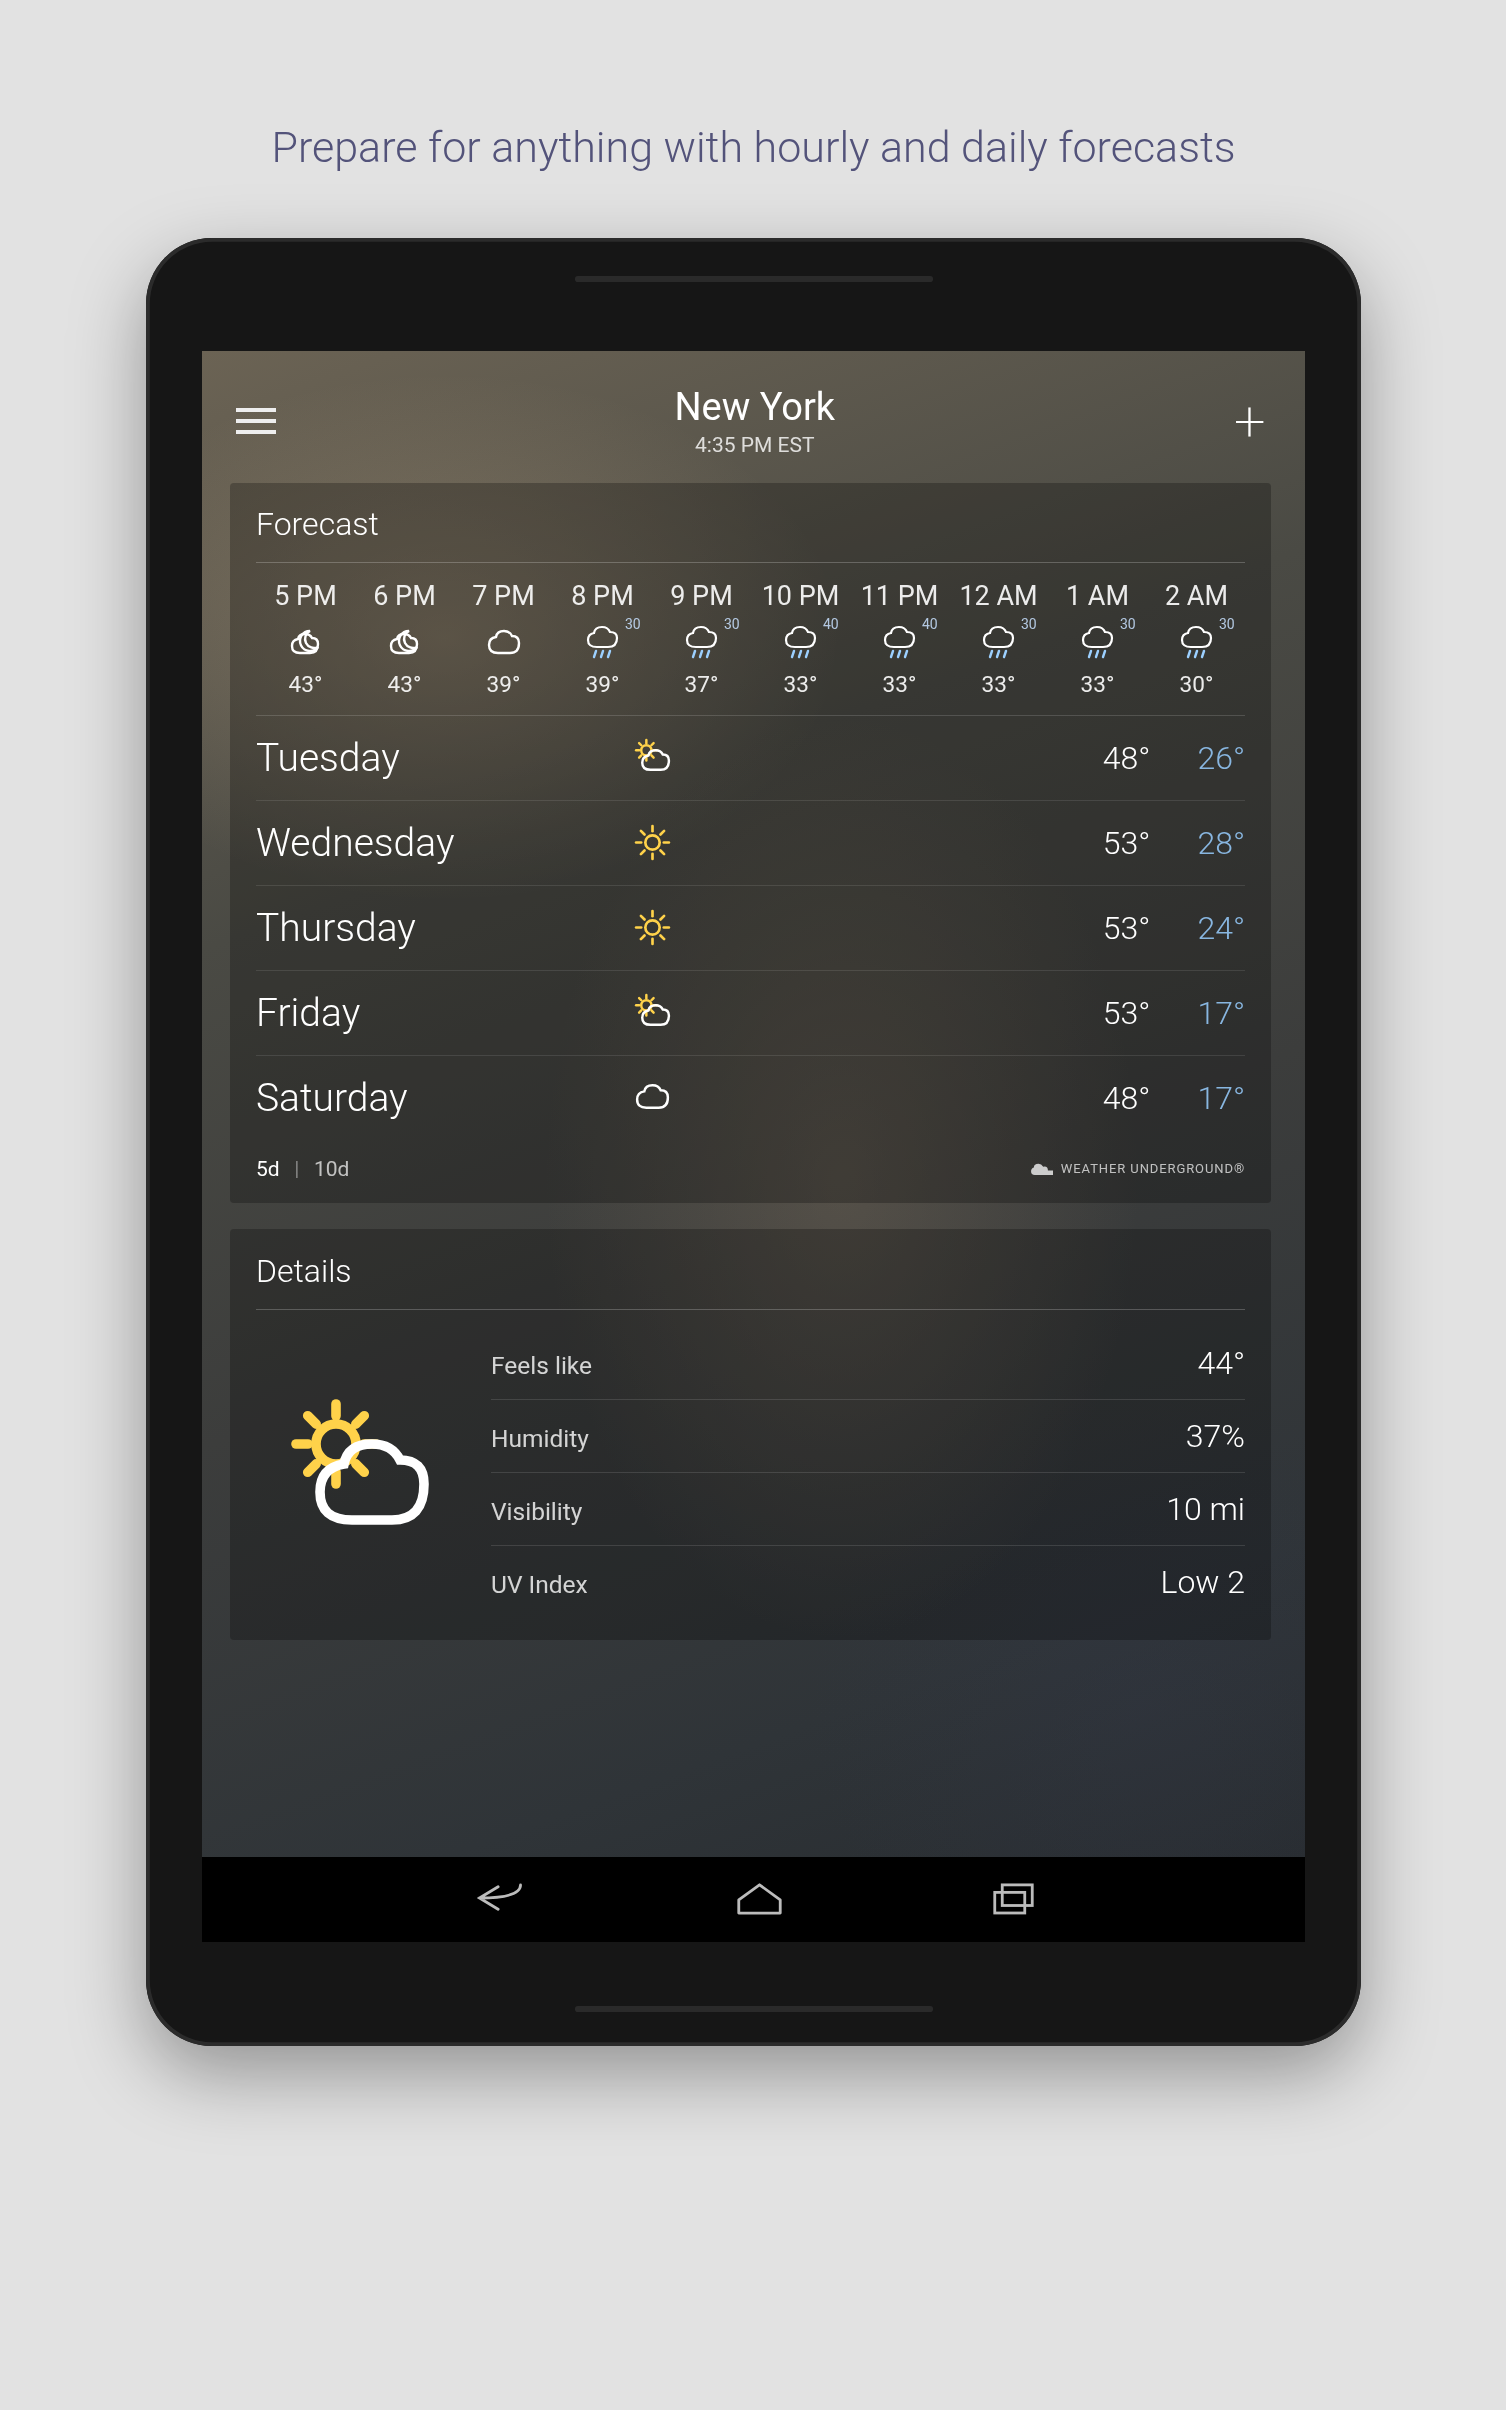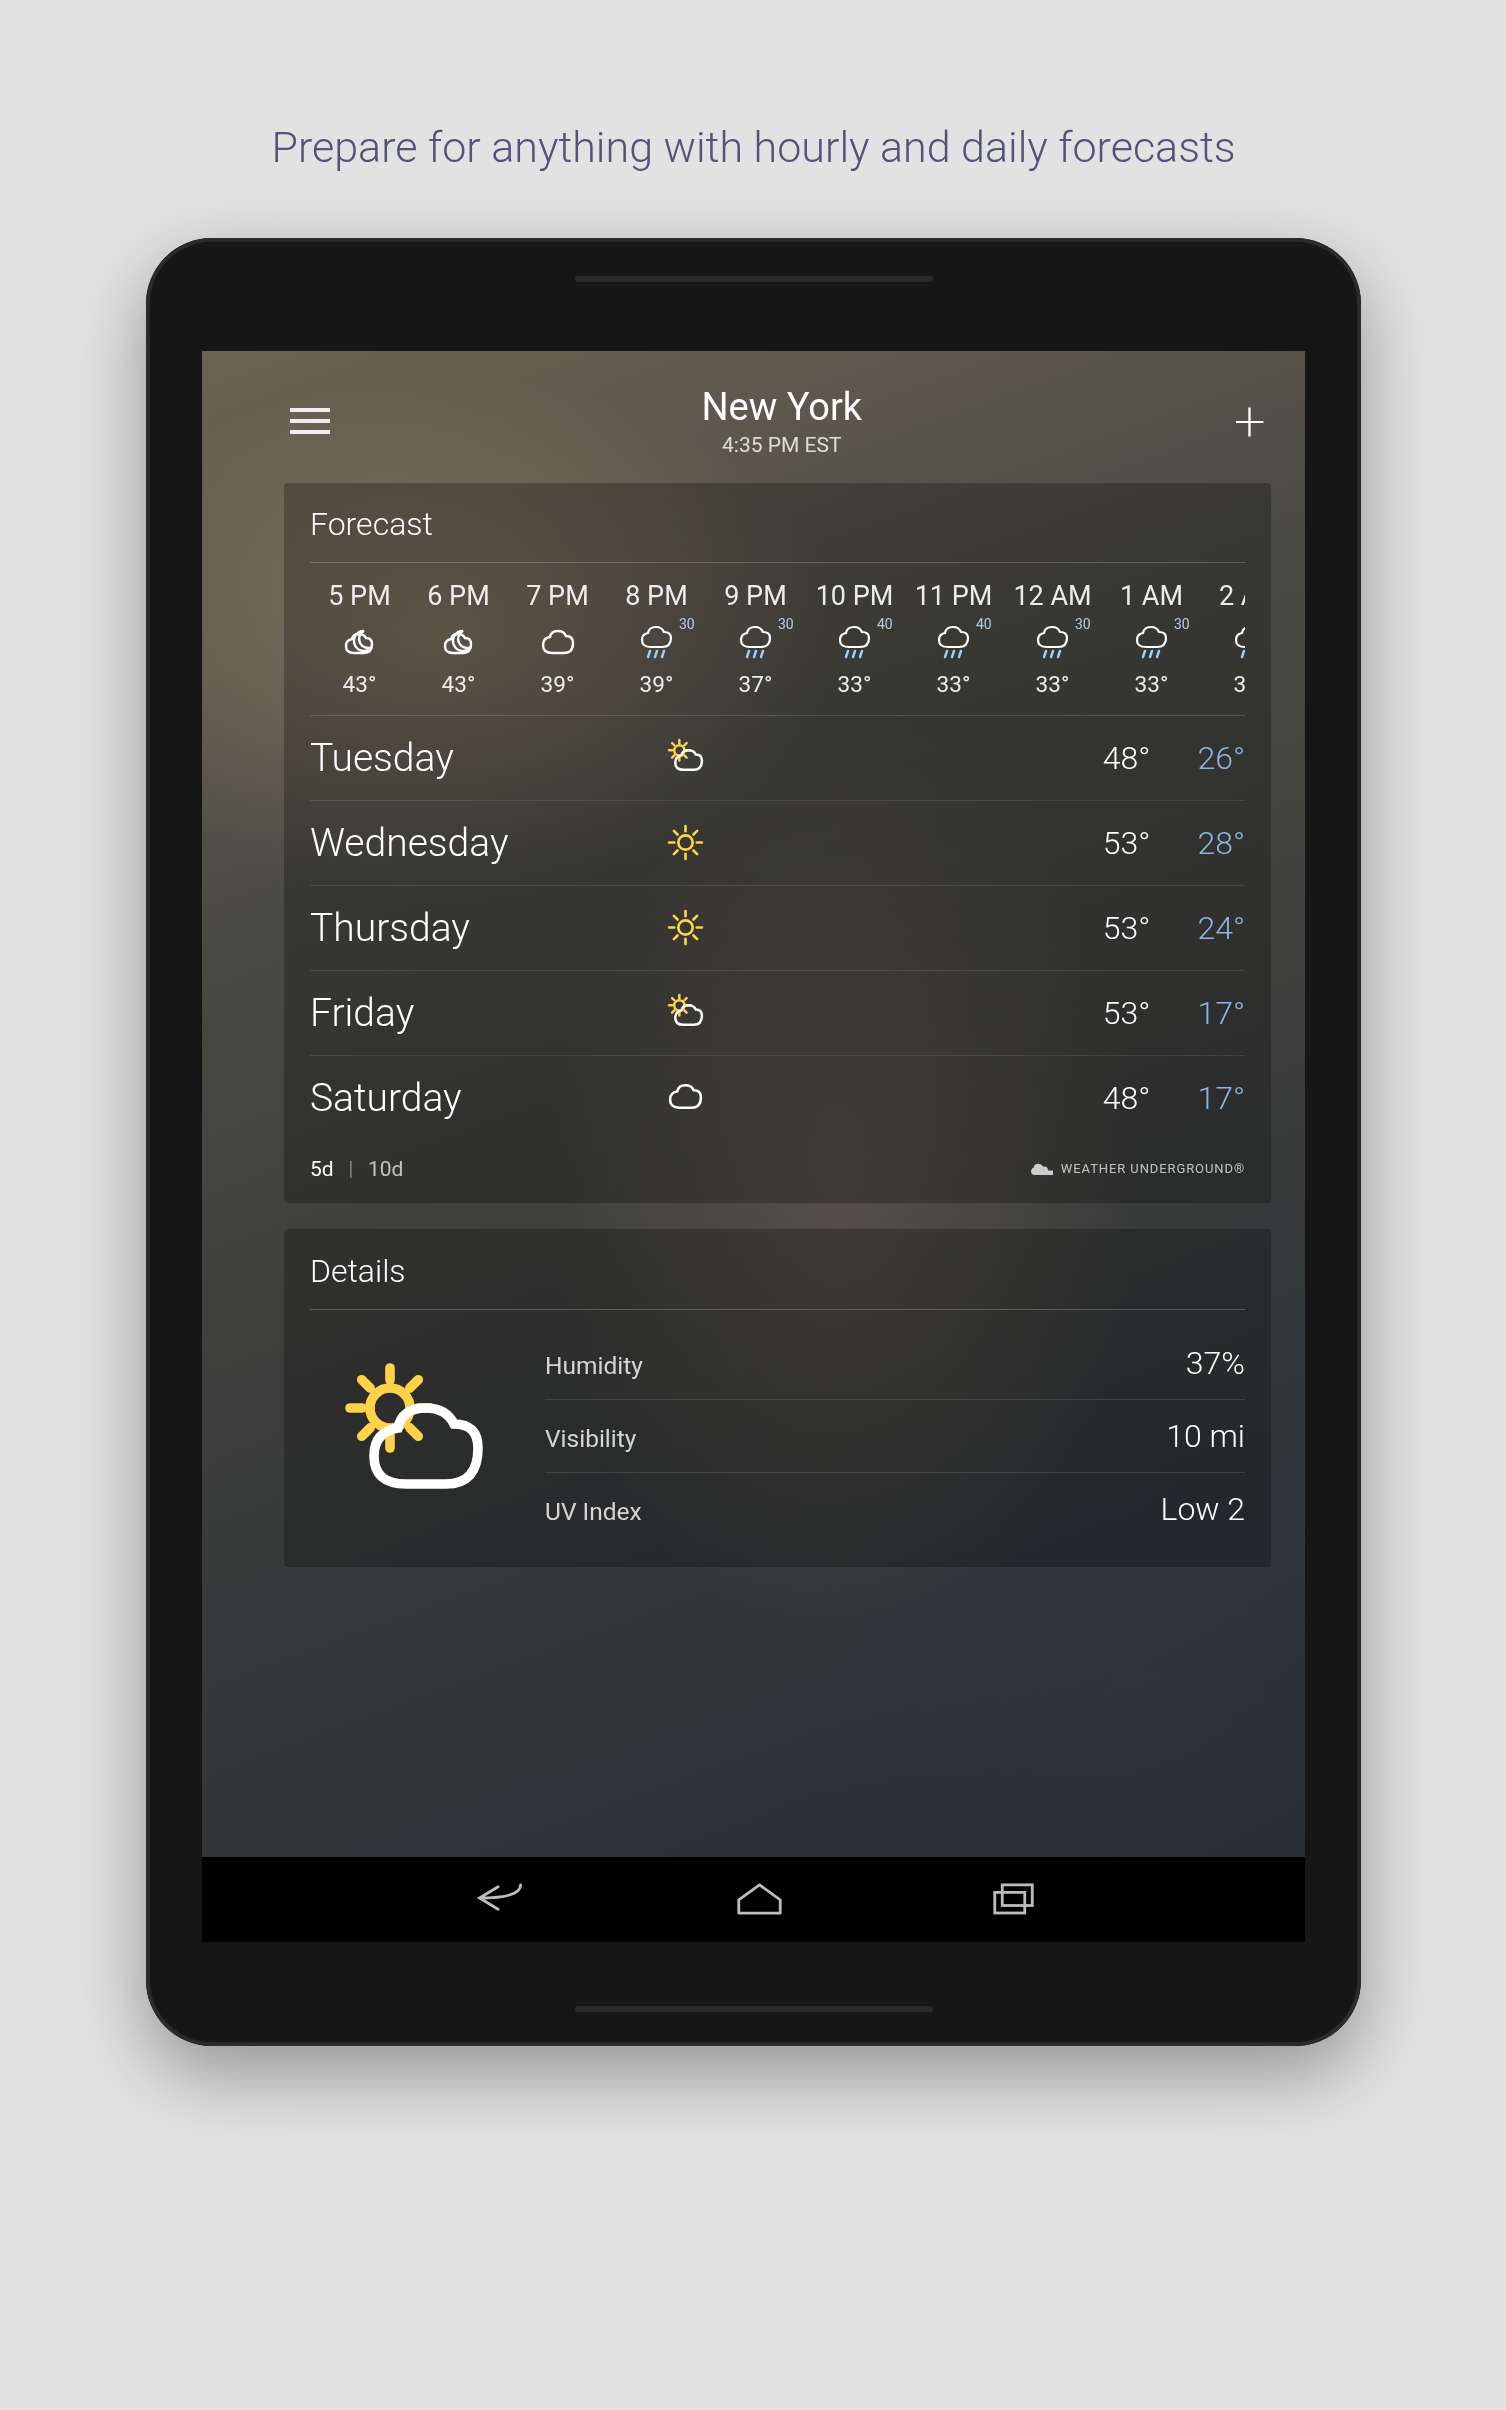--- a/index.html
+++ b/index.html
@@ -47,25 +47,24 @@
       radial-gradient(ellipse 565px 377px at 22% 18%, rgba(225,195,155,.25), transparent 70%),
       radial-gradient(ellipse 424px 659px at 58% 52%, rgba(130,115,95,.35), transparent 70%),
       radial-gradient(ellipse 471px 471px at 85% 85%, rgba(50,55,70,.35), transparent 70%),
       linear-gradient(160deg, #6b6354 0%, #4a4a44 30%, #3c3d3c 55%, #2f3438 80%, #262a2e 100%);
     color: #fff;
     display: flex;
     flex-direction: column;
   }
   .app {
     flex: 1;
-    padding: 34px 34px 0 52px;
+    padding: 34px 34px 0 28px;
     display: flex;
     flex-direction: column;
     overflow: hidden;
-    margin-left: 30px;
   }
 
   
   .app-header {
     display: flex;
     align-items: center;
     justify-content: space-between;
     padding: 0 5.6px 26px 5.6px;
   }
   .hamburger { display:flex; flex-direction:column; gap:7.5px; cursor:pointer; }
@@ -451,20 +450,24 @@
                   <line x1="9.050252531694168" y1="17.949747468305834" x2="6.928932188134525" y2="20.071067811865476"></line>
                   <line x1="7" y1="13" x2="4" y2="13.000000000000002"></line>
                   <line x1="9.050252531694166" y1="8.050252531694168" x2="6.928932188134523" y2="5.928932188134525"></line>
                   <line x1="13.999999999999998" y1="6" x2="13.999999999999998" y2="3"></line>
                   <line x1="18.94974746830583" y1="8.050252531694166" x2="21.071067811865476" y2="5.928932188134523"></line>
       </g>
       <path d="M18 32q-8 0-8-7 0-6 6-7 1-5 7-5 5 0 7 4 6 0 6 6 0 9-8 9z" fill="none" stroke="#fff" stroke-width="2.4"></path>
     </svg>
             </div>
           <div class="detail-list" id="detail-list">
+              <div class="detail-row">
+                <span class="detail-label">Feels like</span>
+                 <span class="detail-val">44°</span>
+              </div>
               <div class="detail-row">
                 <span class="detail-label">Humidity</span>
                  <span class="detail-val">37%</span>
               </div>
               <div class="detail-row">
                 <span class="detail-label">Visibility</span>
                  <span class="detail-val">10 mi</span>
               </div>
               <div class="detail-row">
                 <span class="detail-label">UV Index</span>

